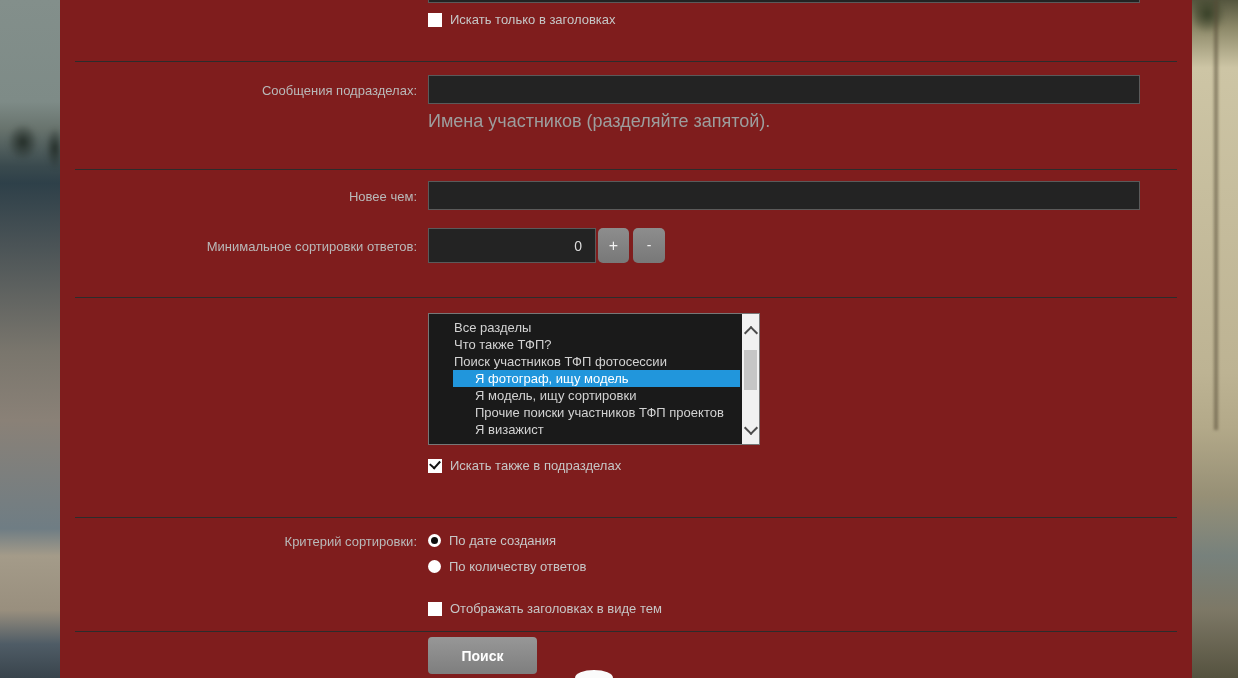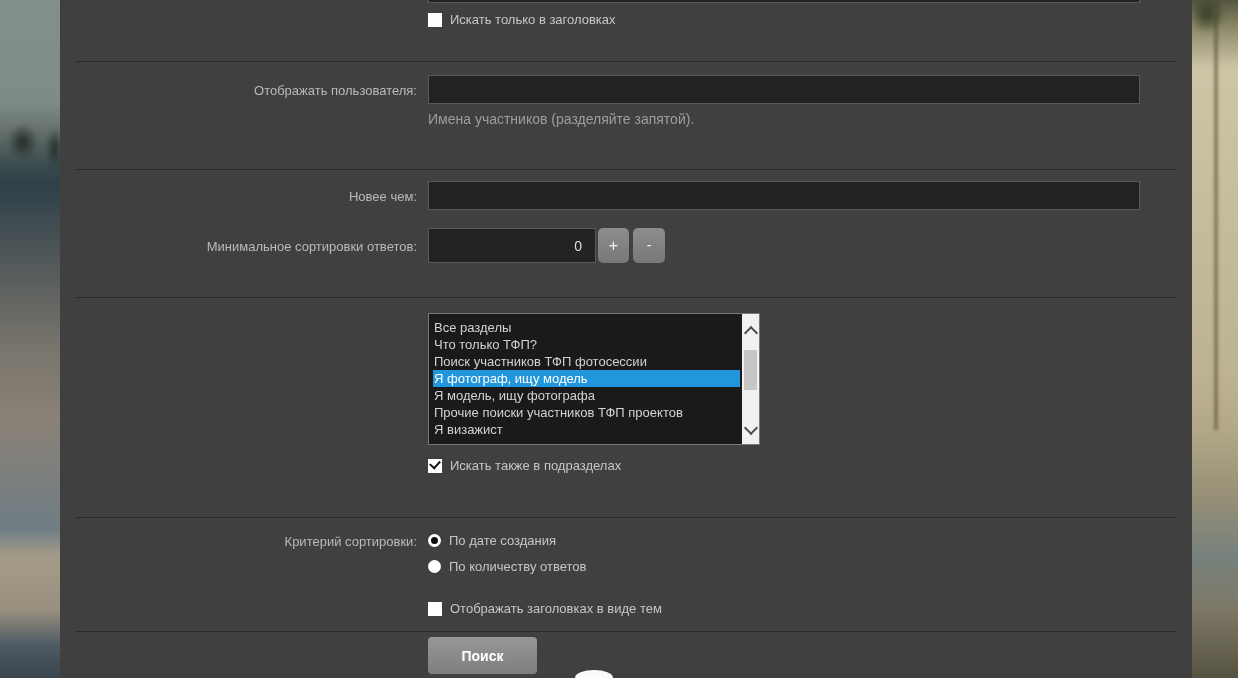--- a/index.html
+++ b/index.html
@@ -36,37 +36,37 @@
     background:radial-gradient(ellipse 26px 28px at 30% 20%, rgba(48,58,34,.9), rgba(48,58,34,0) 70%);
     filter:blur(2px);
   }
   .bg-right .trunk{
     position:absolute;left:22px;top:0;width:4px;height:430px;
     background:rgba(84,74,52,.55);filter:blur(1.5px);
   }
   
   .panel{
     position:absolute;left:60px;top:0;width:1132px;height:678px;
-    background:#404040;
+    background:#7f1d1d;
   }
   .sep{position:absolute;left:15px;right:15px;height:0;border-top:1px solid #2c2c2c;}
   .s1{top:61px}.s2{top:169px}.s3{top:297px}.s4{top:517px}.s5{top:631px}
 
   .flabel{
     position:absolute;left:0;width:357px;text-align:right;
     font-size:13px;color:#b9b9b9;line-height:16px;
   }
   .tinput{
     position:absolute;left:368px;width:712px;height:29px;
     background:#232323;border:1px solid #5a5a5a;
     color:#ddd;font-size:13px;padding:0 8px;box-sizing:border-box;
     outline:none;font-family:"Liberation Sans", sans-serif;
   }
   .top-sliver{top:-27px;height:30px;}
-  .hint{position:absolute;left:368px;font-size:14px;color:#9d9d9d;}
+  .hint{position:absolute;left:368px;font-size:18px;color:#9d9d9d;}
 
   
   .opt-row{position:absolute;left:368px;display:flex;align-items:center;gap:8px;
     font-size:13px;color:#c6c6c6;cursor:default;}
   .cb{width:14px;height:14px;background:#fff;flex:0 0 auto;position:relative;}
   .cb.checked::after{
     content:"";position:absolute;left:2px;top:1px;width:8px;height:5px;
     border-left:2.5px solid #121212;border-bottom:2.5px solid #121212;
     transform:rotate(-48deg);
   }
@@ -94,23 +94,23 @@
 
   
   .listbox{
     position:absolute;left:368px;top:313px;width:332px;height:132px;
     background:#1a1a1a;border:1px solid #777;box-sizing:border-box;
     overflow:hidden;
   }
   .listbox .rows{position:absolute;left:0;top:5px;right:19px;}
   .lrow{
     height:17px;line-height:17px;font-size:13px;color:#d2d2d2;
-    margin-left:4px;padding-left:1px;white-space:nowrap;cursor:default;
-  }
-  .lrow.indent{padding-left:1px;}
+    margin-left:24px;padding-left:1px;white-space:nowrap;cursor:default;
+  }
+  .lrow.indent{padding-left:22px;}
   .lrow.selected{background:#2196dc;color:#fff;}
   .vscroll{
     position:absolute;right:0;top:0;bottom:0;width:17px;background:#f1f1f1;
   }
   .chev{position:absolute;left:4px;width:8px;height:8px;
     border-left:2px solid #4c4c4c;border-top:2px solid #4c4c4c;}
   .chev.up{top:14px;transform:rotate(45deg);}
   .chev.down{bottom:11px;transform:rotate(225deg);}
   .thumb{position:absolute;left:2px;top:36px;width:13px;height:40px;background:#c6c6c6;}
 
@@ -144,45 +144,45 @@
 
     <input class="tinput top-sliver" style="">
 
     <div class="opt-row" style="top:12px">
       <span class="cb"></span>
       <span>Искать только в заголовках</span>
     </div>
 
     <div class="sep s1"></div>
 
-    <div class="flabel" style="top:83px">Отображать пользователя:</div>
+    <div class="flabel" style="top:83px">Сообщения подразделах:</div>
     <input class="tinput" style="top: 75px;" value="">
     <div class="hint" style="top:111px">Имена участников (разделяйте запятой).</div>
 
     <div class="sep s2"></div>
 
     <div class="flabel" style="top:189px">Новее чем:</div>
     <input class="tinput" style="top: 181px;" value="">
 
     <div class="flabel" style="top:239px">Минимальное сортировки ответов:</div>
     <div class="num-field">
       <span>0</span>
     </div>
     <button class="step-btn plus">+</button>
     <button class="step-btn minus">-</button>
 
     <div class="sep s3"></div>
 
     <div class="listbox">
       <div class="rows">
         <div class="lrow">Все разделы</div>
-        <div class="lrow">Что только ТФП?</div>
+        <div class="lrow">Что также ТФП?</div>
         <div class="lrow">Поиск участников ТФП фотосессии</div>
         <div class="lrow indent selected">Я фотограф, ищу модель</div>
-        <div class="lrow indent">Я модель, ищу фотографа</div>
+        <div class="lrow indent">Я модель, ищу сортировки</div>
         <div class="lrow indent">Прочие поиски участников ТФП проектов</div>
         <div class="lrow indent">Я визажист</div>
       </div>
       <div class="vscroll">
         <span class="chev up"></span>
         <span class="thumb"></span>
         <span class="chev down"></span>
       </div>
     </div>
 

